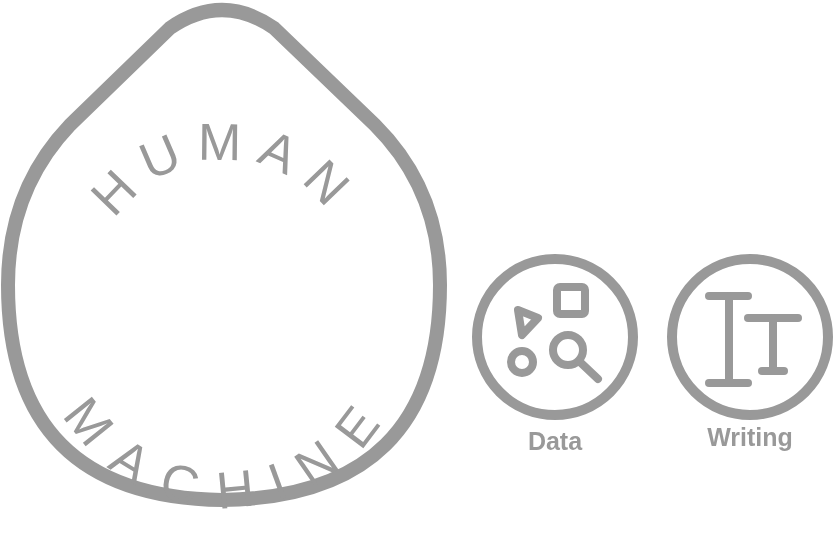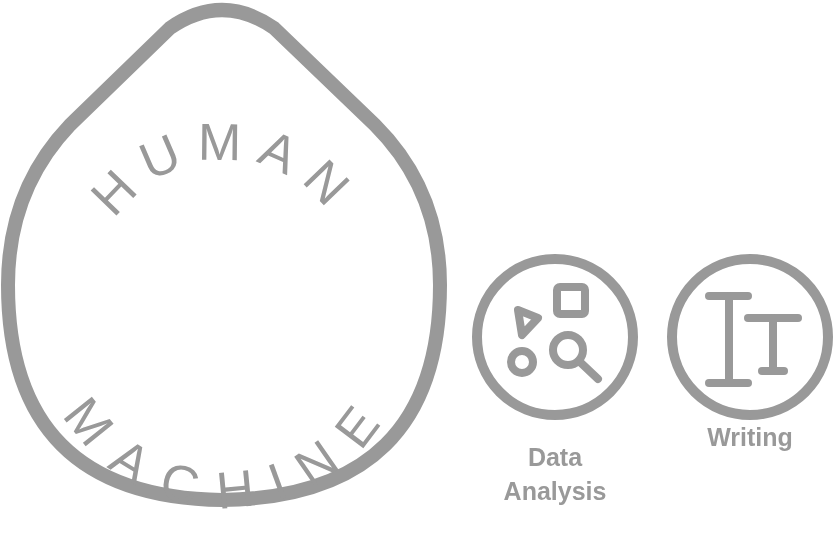--- a/index.html
+++ b/index.html
@@ -41,17 +41,16 @@
     <circle cx="750" cy="337" r="78" stroke-width="10"></circle>
     <line x1="709" y1="296" x2="748" y2="296" stroke-width="8"></line>
     <line x1="729" y1="296" x2="729" y2="383" stroke-width="8"></line>
     <line x1="709" y1="383" x2="748" y2="383" stroke-width="8"></line>
     <line x1="748" y1="318" x2="798" y2="318" stroke-width="8"></line>
     <line x1="773" y1="318" x2="773" y2="371" stroke-width="8"></line>
     <line x1="762" y1="371" x2="784" y2="371" stroke-width="8"></line>
   </g>
 </svg>
 
-<div class="lbl" style="left:475px; top:440px; width:160px;">
+<div class="lbl" style="left:475px; top:424px; width:160px;">
   <div>Data</div>
-  <div>Analysis</div>
 </div>
 <div class="lbl" style="left:670px; top:420px; width:160px;">Writing</div>
 
 </body></html>

